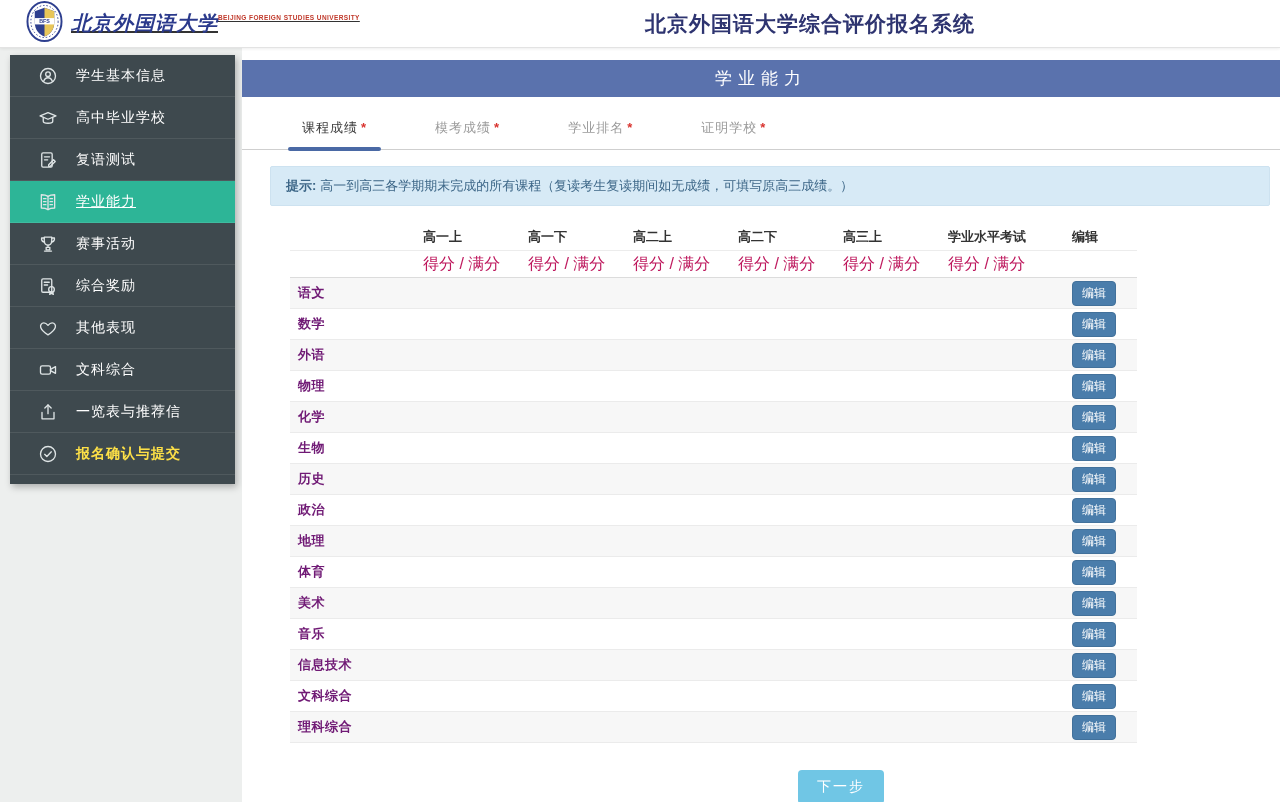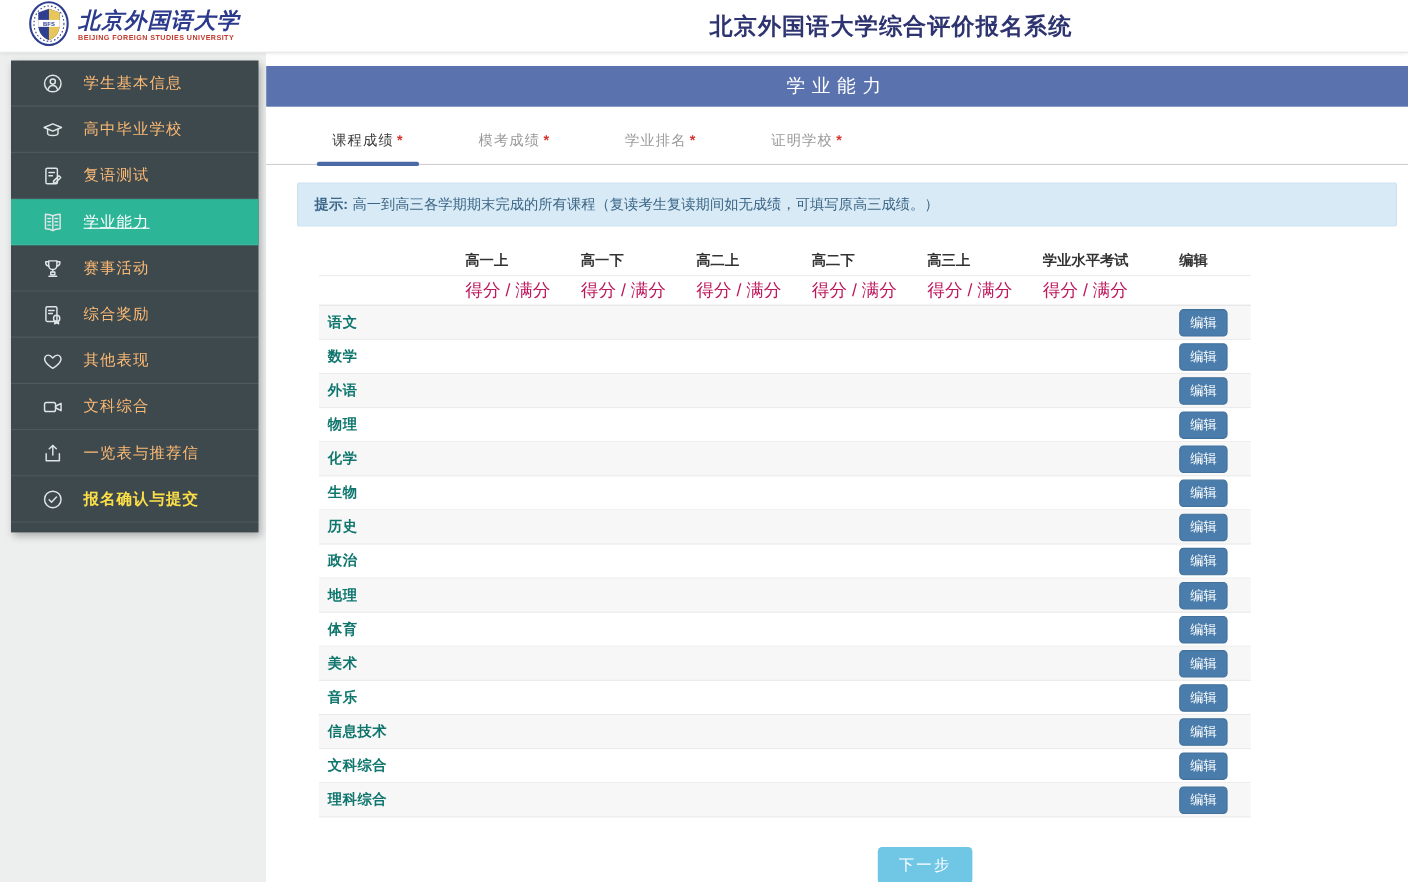--- a/index.html
+++ b/index.html
@@ -8,42 +8,42 @@
     font-family: "Liberation Sans", "DejaVu Sans", sans-serif;
     background:#ffffff; color:#333; overflow:hidden;
   }
   
   .topbar {
     position:relative; height:48px; background:#ffffff;
     border-bottom:1px solid #e3e3e3; box-shadow:0 1px 3px rgba(0,0,0,.07);
     display:flex; align-items:center; padding-left:26px; z-index:5;
   }
   .logo { display:flex; align-items:center; gap:8px; }
-  .logo-text { display:flex; flex-direction:column; line-height:1.05; }
+  .logo-text { display:flex; flex-direction:row; line-height:1.05;text-decoration:underline; }
   .logo-cn { font-size:20px; font-weight:bold; font-style:italic; color:#2b3a8c; letter-spacing:1px; }
   .logo-en { font-size:6.5px; font-weight:bold; color:#c0392b; letter-spacing:.4px; margin-top:2px; }
   .app-title {
     position:absolute; left:645px; top:0; height:48px; display:flex; align-items:center;
     font-size:21px; font-weight:bold; color:#2e3470; letter-spacing:1px;
   }
   
   .layout { display:flex; height:754px; }
   .left-col { width:242px; background:#edefee; flex:none; }
   .side-menu {
     margin:7px 7px 0 10px; width:225px; background:#3e494e;
     box-shadow:2px 3px 7px rgba(0,0,0,.28); padding-bottom:9px;
   }
   .side-item {
     height:42px; display:flex; align-items:center; gap:18px; padding-left:28px;
     border-bottom:1px solid rgba(255,255,255,.09); cursor:pointer;
   }
   .side-item:last-child { border-bottom:1px solid rgba(255,255,255,.09); }
   .side-icon { width:20px; height:20px; color:#dfe5e6; flex:none; display:flex; align-items:center; }
   .side-icon svg { width:20px; height:20px; }
-  .side-label { font-size:14px; color:#fdba74; letter-spacing:1px; }
+  .side-label { font-size:14px; color:#ffffff; letter-spacing:1px; }
   .side-item.active { background:#2db597; }
   .side-item.active .side-label { color:#fff; text-decoration:underline; }
   .side-item.alert .side-label { color:#fde047; font-weight:bold; }
   
   .main { flex:1; background:#fff; }
   .page-header {
     margin-top:12px; height:37px; background:#5a72ad;
     display:flex; align-items:center; justify-content:center;
   }
   .page-title { color:#fff; font-size:17px; letter-spacing:6px; }
@@ -66,21 +66,21 @@
   .tip-prefix { font-weight:bold; margin-right:4px; }
   
   .grades-table { margin:18px 0 12px 48px; width:847px; }
   .trow { display:grid; grid-template-columns:133px repeat(5,105px) 124px 1fr; align-items:center; }
   .trow.thead { height:27px; border-bottom:1px solid #ececec; }
   .trow.tsub  { height:27px; border-bottom:1px solid #dcdcdc; }
   .trow.tbody-row { height:31px; border-bottom:1px solid #ebebeb; }
   .trow.tbody-row:nth-child(odd) { background:#f7f7f7; }
   .hcell { font-size:13px; font-weight:bold; color:#333; }
   .scell { font-size:16px; font-weight:normal; color:#be185d; }
-  .subject { font-size:13px; font-weight:bold; color:#0f766e; padding-left:8px; letter-spacing:.5px; }
+  .subject { font-size:13px; font-weight:bold; color:#701a75; padding-left:8px; letter-spacing:.5px; }
   .score-cell { height:100%; }
   .edit-btn {
     font-family:inherit; font-size:12px; color:#fff; background:#4a7dab;
     border:1px solid #42719b; border-radius:4px; padding:3px 9px; cursor:pointer;
   }
   
   .next-wrap { text-align:center; padding-left:160px; margin-top:27px; }
   .next-btn {
     font-family:inherit; font-size:14px; color:#fff; background:#70c6e5;
     border:none; border-radius:4px; padding:8px 19px; cursor:pointer; letter-spacing:2px;

